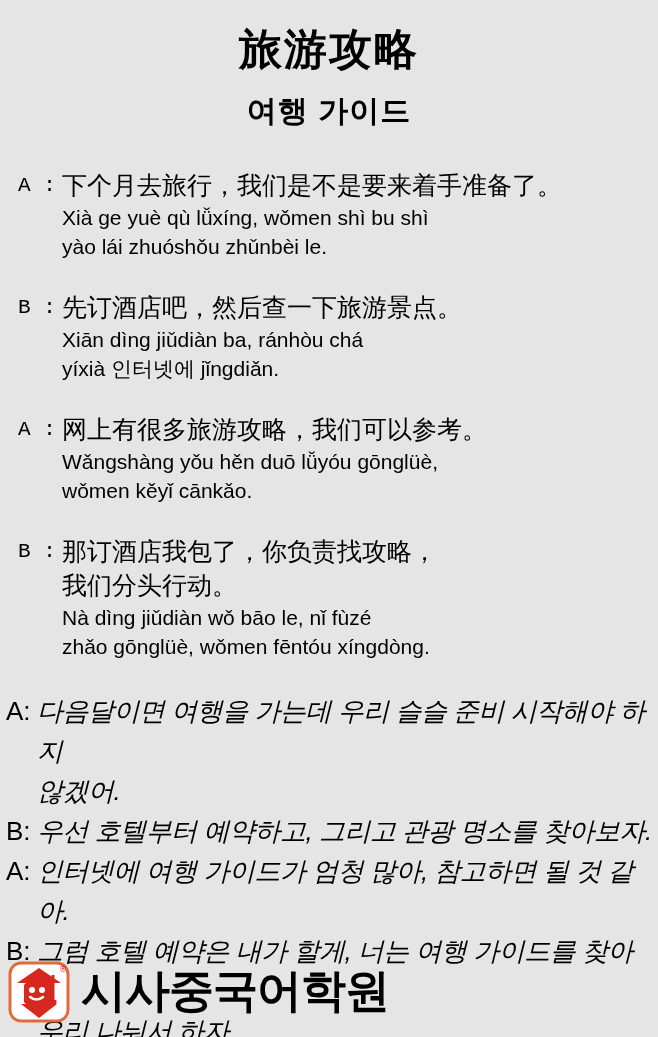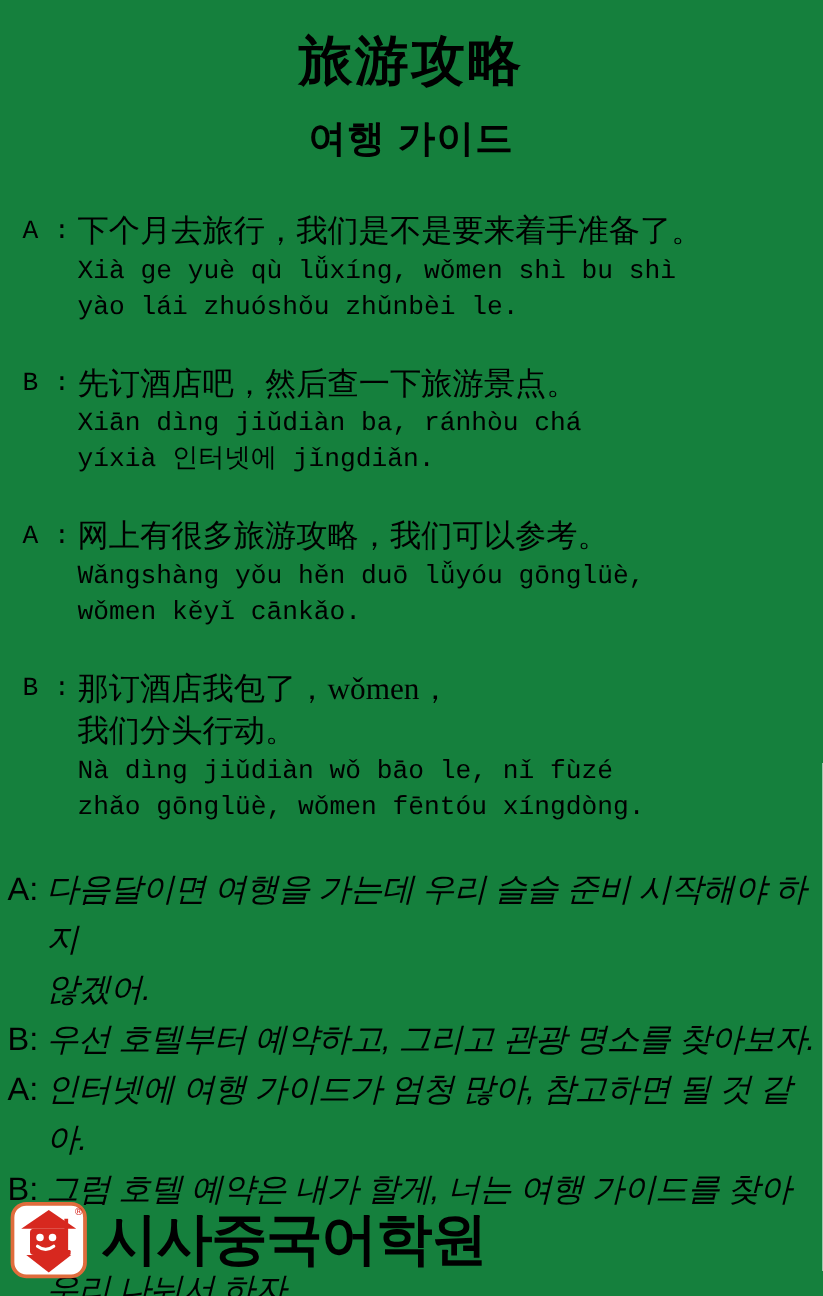--- a/index.html
+++ b/index.html
@@ -1,19 +1,19 @@
 <!DOCTYPE html>
 <html><head>
 <meta charset="utf-8">
 <style>
   html,body { margin:0; padding:0; background:#ffffff; }
   .page {
     position:relative;
     width:658px; height:1037px;
-    background:#15803d; color:#000000;
+    background:#e5e5e5; color:#000000;
     font-family:"Liberation Sans", sans-serif;
     overflow:hidden;
     margin:0 auto;
   }
   .title-zh {
     text-align:center;
     padding-top:25px;
     font-family:"DejaVu Serif", serif;
     font-size:43px;
     font-weight:600;
@@ -36,21 +36,21 @@
   }
   .dlg-content { flex:1; }
   .zh {
     font-family:Liberation Serif, serif;
     font-size:25px; line-height:34px;
     font-weight:500;
     letter-spacing:0px;
     white-space:nowrap;
   }
   .py {
-    font-family:Liberation Mono, monospace;
+    font-family:Liberation Sans, sans-serif;
     font-size:21px; line-height:29px;
     white-space:nowrap;
   }
   .translation { margin-top:24px; padding-left:6px; padding-right:2px; }
   .tr-row { display:flex; font-size:26px; line-height:40px; }
   .tr-label { flex:none; width:31px; font-weight:500; }
   .tr-content { flex:1; letter-spacing:-0.5px;font-style:italic; }
   .footer {
     position:absolute; left:8px; bottom:13px;
     display:flex; align-items:center;
@@ -97,21 +97,21 @@
       <div class="dlg-content">
         <div class="zh">网上有很多旅游攻略，我们可以参考。</div>
         <div class="py">Wǎngshàng yǒu hěn duō lǚyóu gōnglüè,</div>
         <div class="py">wǒmen kěyǐ cānkǎo.</div>
       </div>
     </div>
 
     <div class="dlg-group">
       <div class="dlg-label">B :</div>
       <div class="dlg-content">
-        <div class="zh">那订酒店我包了，wǒmen，</div>
+        <div class="zh">那订酒店我包了，你负责找攻略，</div>
         <div class="zh">我们分头行动。</div>
         <div class="py">Nà dìng jiǔdiàn wǒ bāo le, nǐ fùzé</div>
         <div class="py">zhǎo gōnglüè, wǒmen fēntóu xíngdòng.</div>
       </div>
     </div>
 
   </div>
 
   <div class="translation">
 

